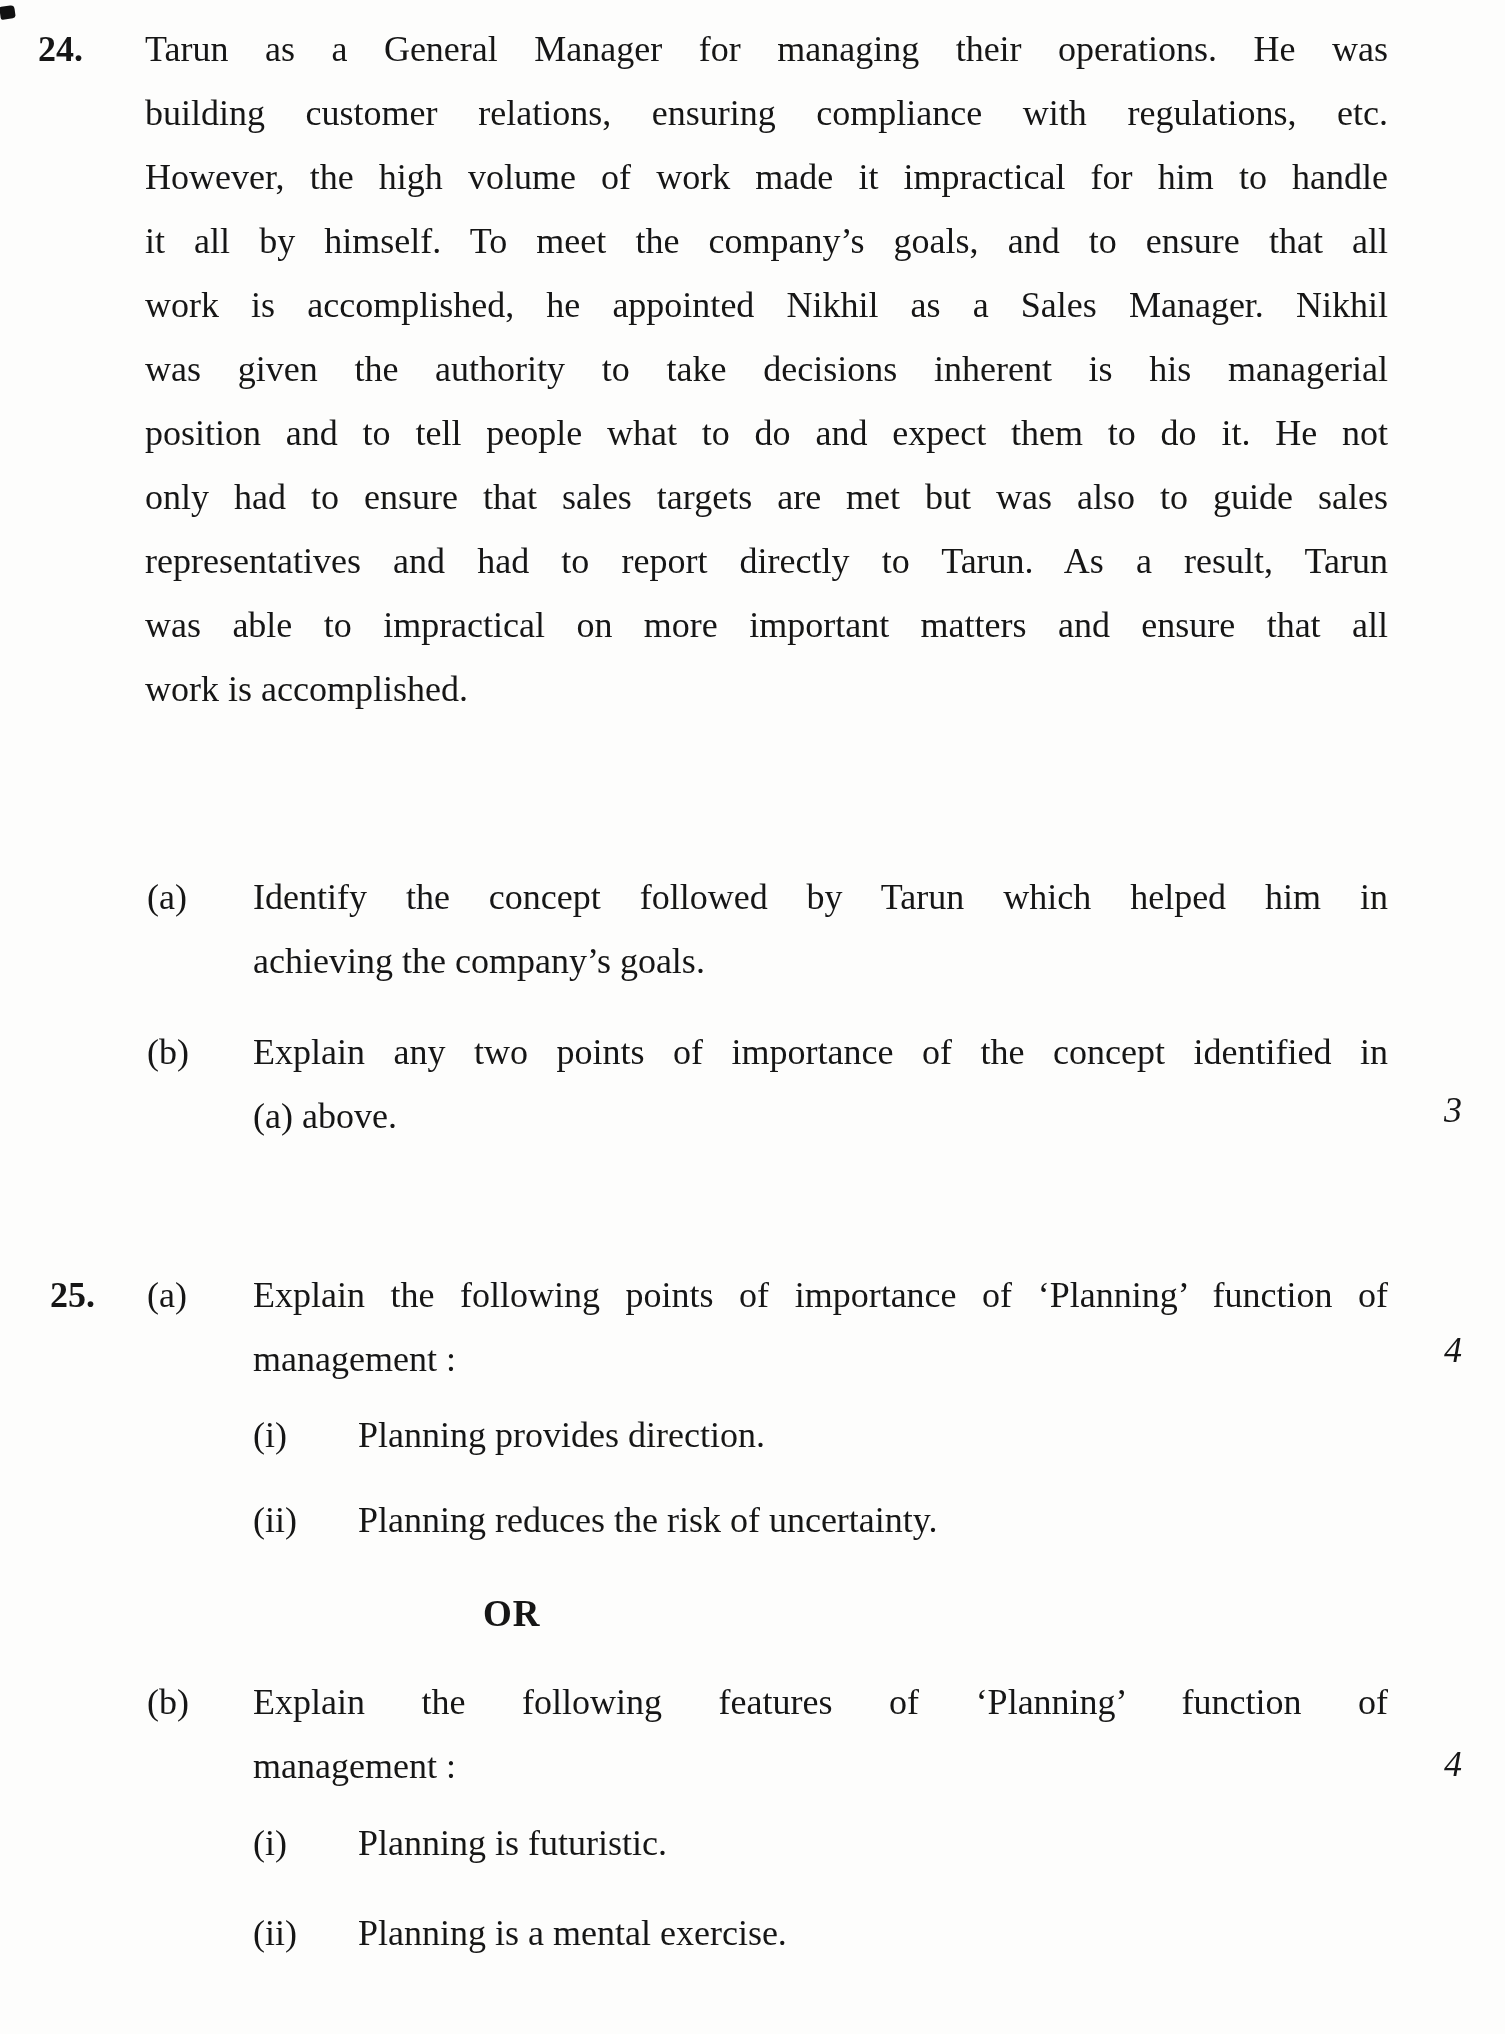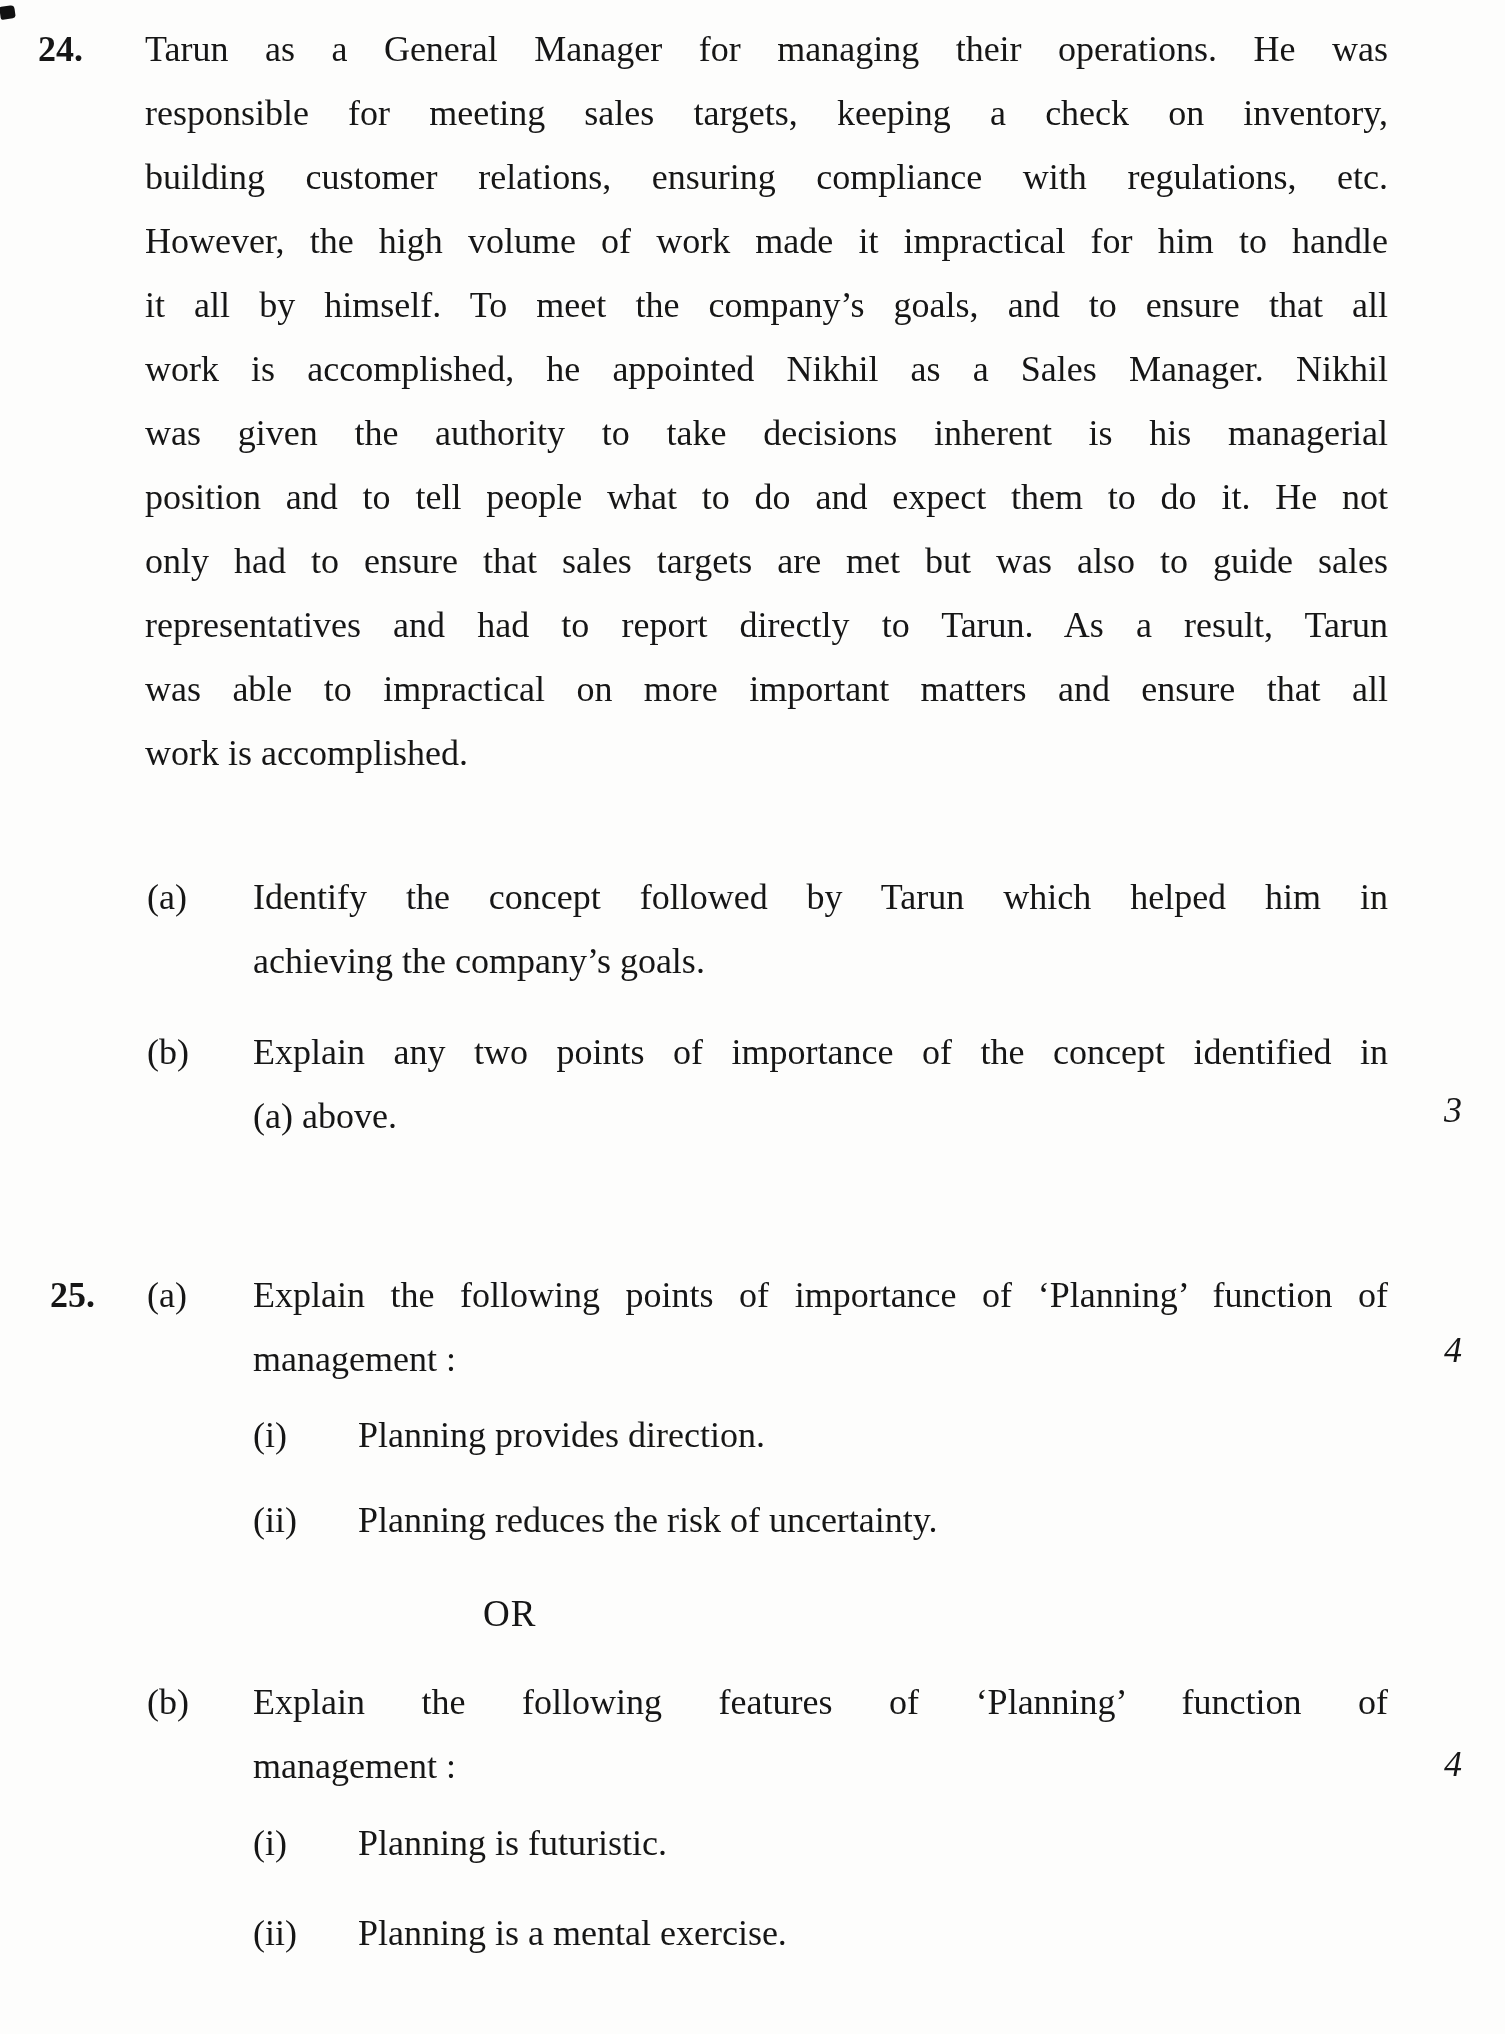--- a/index.html
+++ b/index.html
@@ -19,40 +19,39 @@
   .para { width: 1243px; }
   .para .ln, .ptext .ln { line-height: 64px; }
   .jline { text-align: justify; text-align-last: justify; }
   .nline { text-align: center; text-align-last: left; }
   .plabel { width: 100px; }
   .ptext { width: 1135px; }
   .marks { width: 82px; text-align: right; font-style: italic; }
   .item-row { display: flex; width: 1135px; line-height: 44px; }
   .item-marker { width: 105px; flex: 0 0 105px; }
   .item-text { flex: 1; }
-  .or-sep { font-weight: normal; font-size: 37px; letter-spacing: 1px; }
+  .or-sep { font-weight: bold; font-size: 37px; letter-spacing: 1px; }
   .artifact {
     width: 15px; height: 13px;
     background: #111;
     border-radius: 2px 4px 3px 2px;
     transform: rotate(-8deg);
   }
 </style>
 </head>
 <body>
 
 <div class="page">
 
   <div class="abs artifact" style="left:0px; top:6px;"></div>
 
   <div class="abs qnum" style="left:38px; top:17px; line-height:64px;">24.</div>
 
   <div class="abs para" style="left:145px; top:17px;">
     <div class="ln jline">Tarun as a General Manager for managing their operations. He was</div>
-    <div class="ln jline">responsible for meeting sales targets, keeping a check on inventory,</div>
     <div class="ln jline">building customer relations, ensuring compliance with regulations, etc.</div>
     <div class="ln jline">However, the high volume of work made it impractical for him to handle</div>
     <div class="ln jline">it all by himself. To meet the company’s goals, and to ensure that all</div>
     <div class="ln jline">work is accomplished, he appointed Nikhil as a Sales Manager. Nikhil</div>
     <div class="ln jline">was given the authority to take decisions inherent is his managerial</div>
     <div class="ln jline">position and to tell people what to do and expect them to do it. He not</div>
     <div class="ln jline">only had to ensure that sales targets are met but was also to guide sales</div>
     <div class="ln jline">representatives and had to report directly to Tarun. As a result, Tarun</div>
     <div class="ln jline">was able to impractical on more important matters and ensure that all</div>
     <div class="ln nline">work is accomplished.</div>

